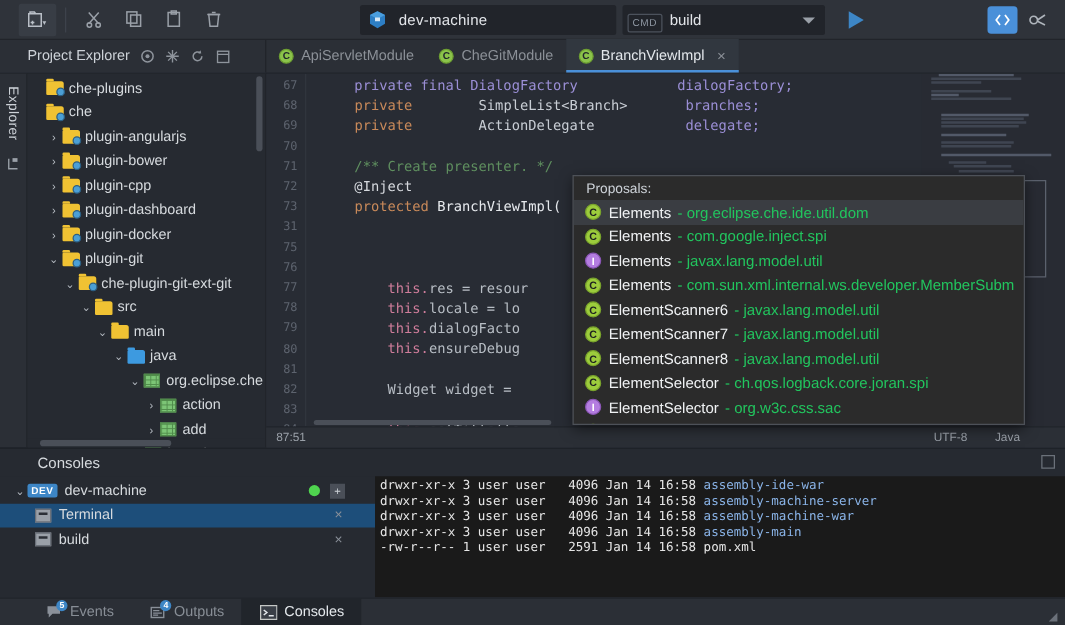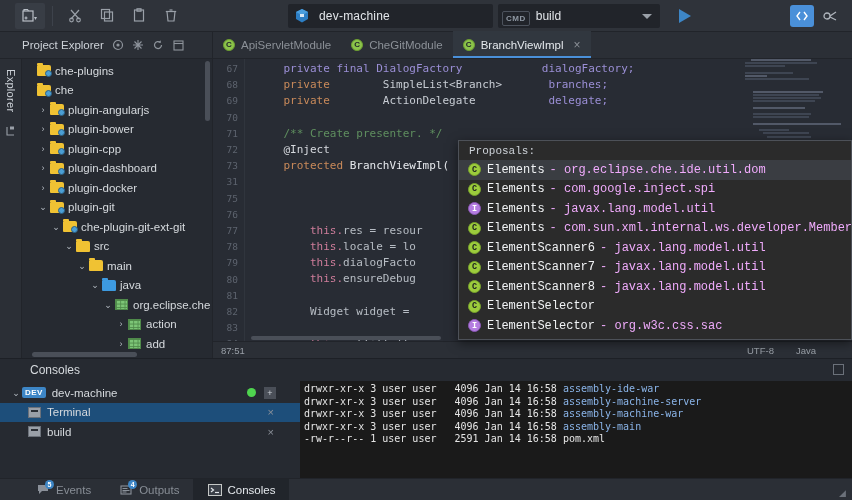--- a/index.html
+++ b/index.html
@@ -34,21 +34,21 @@
   }
   .machine-icon {
     width: 22px; height: 22px; margin: 0 6px 0 3px; display:flex; align-items:center; justify-content:center;
   }
   .machine-name { color: #e2e5e9; font-size: 12px; letter-spacing: .2px; }
   .cmd-box {
     display: flex; align-items: center; background: #21242a; height: 24px;
     border-radius: 2px; margin-left: 5px; width: 162px; position: relative;
   }
   .cmd-badge {
-    font-size: 8px; font-weight: bold; color: #8f98a3; border: 1px solid #4c525c;
+    font-size: 8px; font-weight: normal; color: #8f98a3; border: 1px solid #4c525c;
     border-radius: 2px; padding: 2px 3px; margin: 4px 6px 0 4px; letter-spacing: .5px;
   }
   .cmd-value { color: #e2e5e9; font-size: 12px; }
   .caret-down {
     position: absolute; right: 8px; width: 0; height: 0;
     border-left: 5px solid transparent; border-right: 5px solid transparent;
     border-top: 5px solid #9aa0a8;
   }
   .run-btn { margin-left: 14px; display: flex; align-items: center; }
   .toolbar-right { position: absolute; right: 10px; display: flex; align-items: center; gap: 4px; }
@@ -139,39 +139,39 @@
   .ed-hscroll { position:absolute; left:38px; bottom:1px; width:190px; height:4px; background:#4a4f58; border-radius:2px; }
 
   .statusbar {
     height: 17px; flex: 0 0 17px; background: #2b2f36; display: flex; align-items: center;
     font-size: 9.5px; color: #9aa0a8; padding: 0 8px; border-top:1px solid #21242a;
   }
   .sb-right { margin-left: auto; display: flex; gap: 22px; padding-right: 28px; }
 
   
   .proposals {
-    position: absolute; left: 458px; top: 140px; width: 394px; height: 200px;
+    position: absolute; left: 458px; top: 140px; width: 362px; height: 200px;
     background: #2b2b2b; border: 1px solid #4d5158; box-shadow: 0 3px 10px rgba(0,0,0,.5);
-    overflow: hidden; z-index: 40; font-family: Liberation Mono, monospace;
+    overflow: hidden; z-index: 40;
   }
   .prop-title { font-size: 11px; color: #cdd2d8; padding: 4px 0 3px 10px; }
   .prop-row {
     display: flex; align-items: center; height: 19.5px; padding-left: 9px;
     font-size: 12px; white-space: nowrap; overflow: hidden;
   }
   .prop-row.sel { background: #3a3d42; }
   .pr-icon {
     width: 13px; height: 13px; border-radius: 50%; color: #1d1f21; font-size: 8.5px;
     font-weight: bold; display: flex; align-items: center; justify-content: center;
     margin-right: 6px; flex: 0 0 13px;
   }
   .pr-icon.c { background: #9ccc3c; border:1px solid #79a32c; }
   .pr-icon.i { background: #b47de0; border:1px solid #8a56b5; color:#fff; }
   .pr-name { color: #f0f2f4; }
-  .pr-pkg { color: #f0abfc; margin-left: 5px; }
+  .pr-pkg { color: #22c55e; margin-left: 5px; }
 
   
   .bottom { flex: 0 0 120px; background: #262a31; display: flex; flex-direction: column; border-top:1px solid #1d2026; }
   .bot-header { height: 22px; display: flex; align-items: center; padding-left: 30px; font-size: 12px; color: #d6dade; position: relative; }
   .bot-collapse { position:absolute; right:8px; top:5px; width:11px; height:11px; border:1px solid #6b717a; }
   .bot-body { flex: 1; display: flex; min-height: 0; }
   .cons-list { width: 300px; flex: 0 0 300px; background: #262a31; padding-top: 2px; }
   .crow { display:flex; align-items:center; height: 19.5px; font-size: 11.5px; color:#d6dade; padding-left: 22px; position:relative; }
   .crow.sel { background: #1d4e7a; }
   .dev-badge { background:#3d86c6; color:#fff; font-size:8px; font-weight:bold; padding:1px 3px; border-radius:2px; margin-right:6px; letter-spacing:.4px;}
@@ -640,20 +640,21 @@
           <span class="pr-pkg">- javax.lang.model.util</span>
         </div>
         <div class="prop-row">
           <span class="pr-icon c">C</span>
           <span class="pr-name">ElementScanner8</span>
           <span class="pr-pkg">- javax.lang.model.util</span>
         </div>
         <div class="prop-row">
           <span class="pr-icon c">C</span>
           <span class="pr-name">ElementSelector</span>
+          <span class="pr-pkg">- ch.qos.logback.core.joran.spi</span>
         </div>
         <div class="prop-row">
           <span class="pr-icon i">I</span>
           <span class="pr-name">ElementSelector</span>
           <span class="pr-pkg">- org.w3c.css.sac</span>
         </div>
         <div class="prop-row">
           <span class="pr-icon c">C</span>
           <span class="pr-name">ElementSelectorImpl</span>
           <span class="pr-pkg">- org.w3c.flute.parser.selectors</span>

